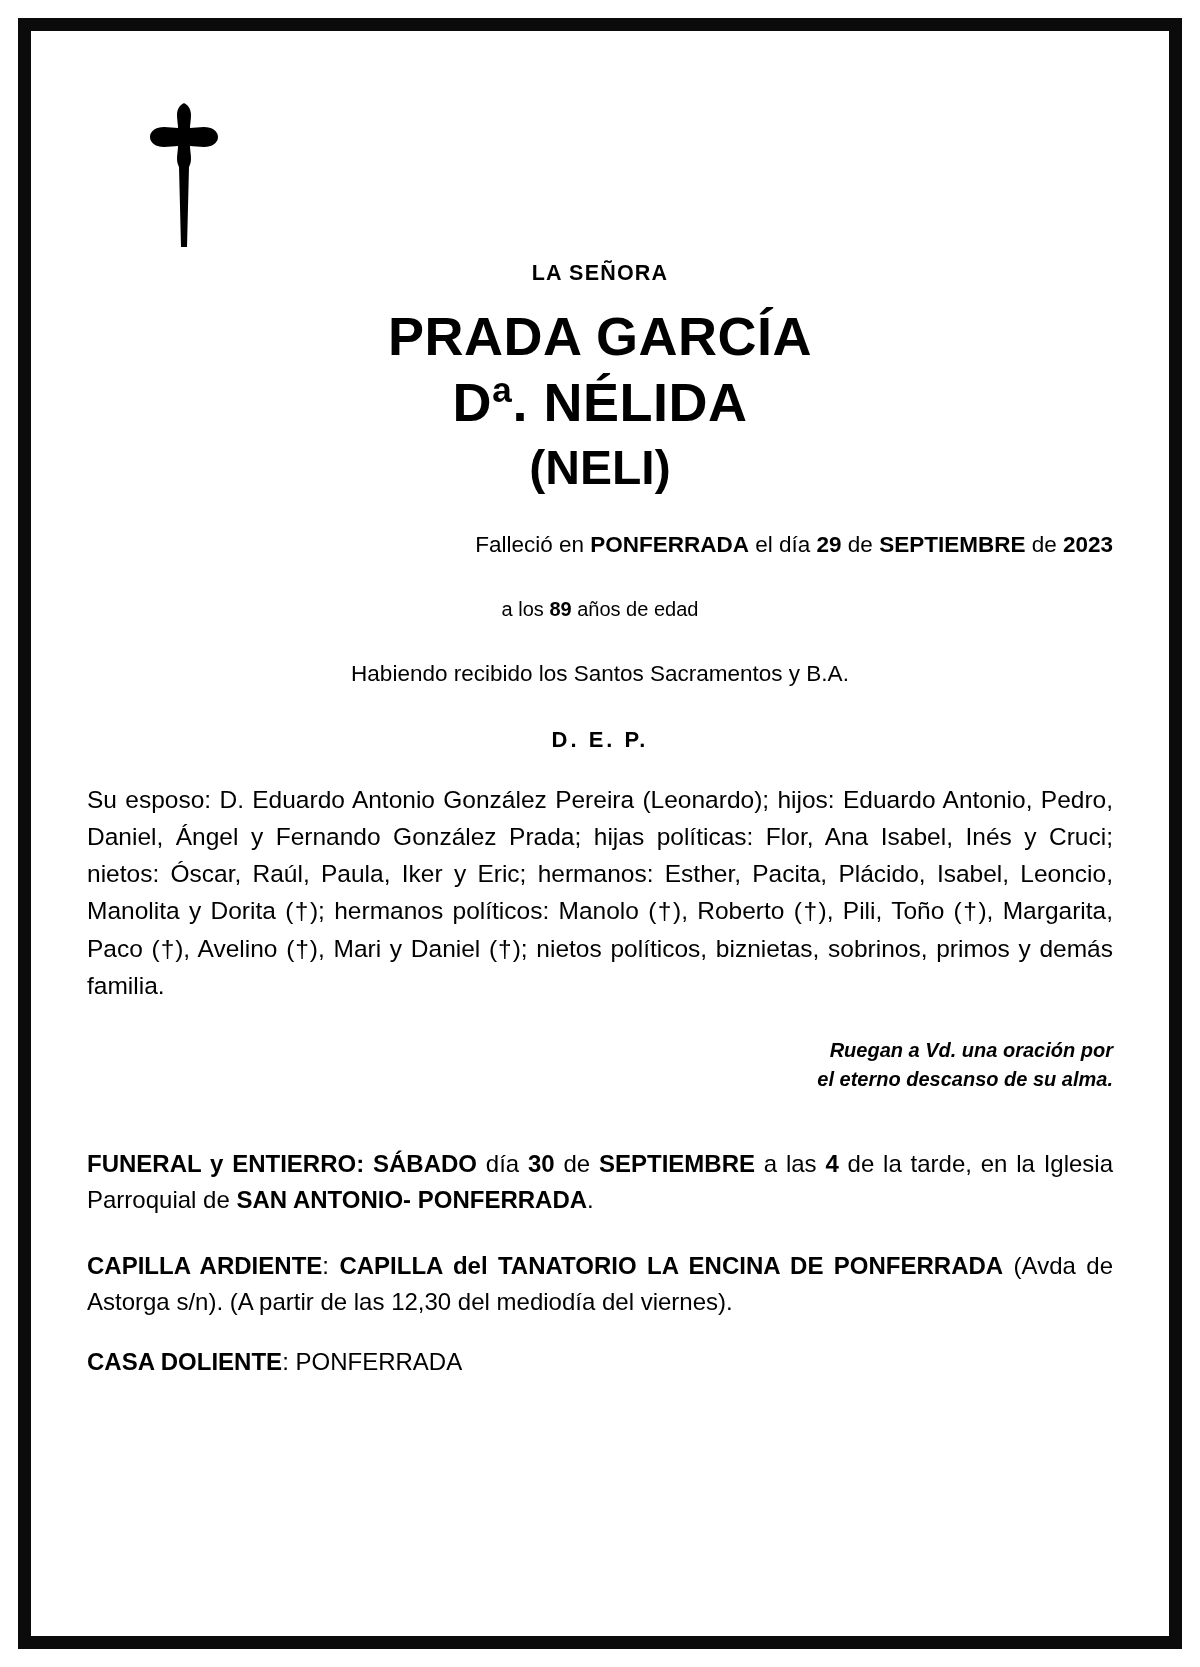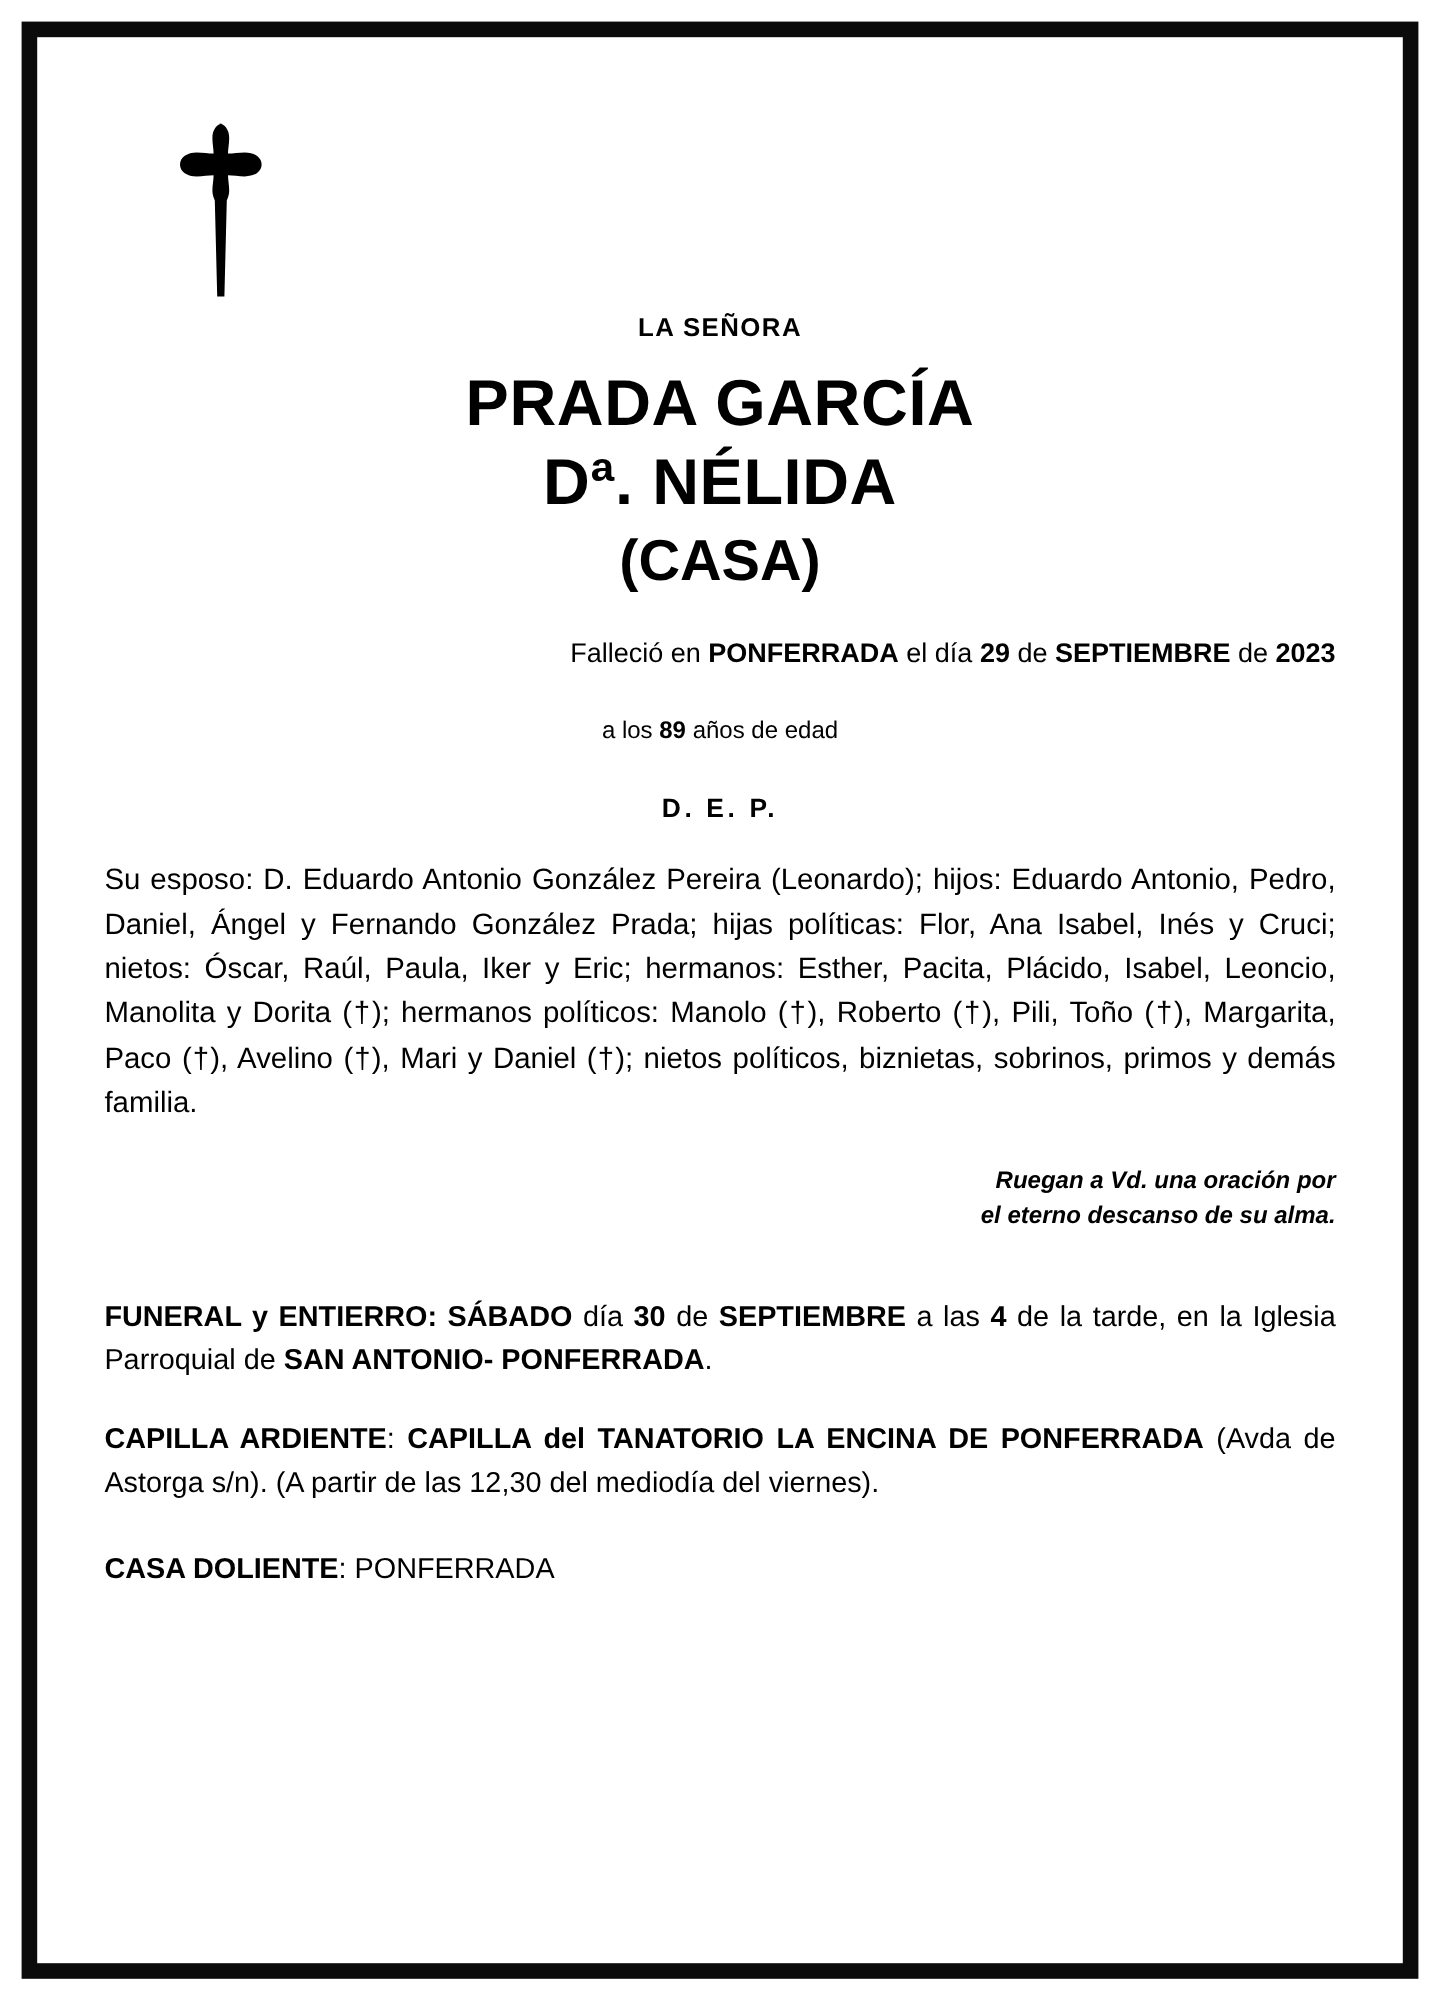--- a/index.html
+++ b/index.html
@@ -126,21 +126,21 @@
     margin: 30px 0 0 0;
     text-align: justify;
     text-align-last: left;
   }
   .block.first { margin-top: 52px; }
   .block b { font-weight: bold; }
 
   .casa {
     font-size: 24px;
     line-height: 1.5;
-    margin: 36px 0 0 0;
+    margin: 24px 0 0 0;
   }
 
   b, strong { font-weight: bold; }
 </style>
 </head>
 <body>
 
 <div class="page">
   <div class="frame">
     <div class="inner">
@@ -171,30 +171,31 @@
       </div>
 
       <div class="content">
 
         <p class="la-senora">LA SEÑORA</p>
 
         <h1 class="name">
           <span class="line">PRADA GARCÍA</span>
           <span class="line">Dª. NÉLIDA</span>
         </h1>
-        <p class="nick">(CASA)</p>
+        <p class="nick">(NELI)</p>
 
         <p class="died">
           <span>Falleció en </span><b>PONFERRADA</b><span> el día </span><b>29</b><span> de </span><b>SEPTIEMBRE</b><span> de </span><b>2023</b>
         </p>
 
         <p class="age">
           <span>a los </span><b>89</b><span> años de edad</span>
         </p>
 
+        <p class="sacraments">Habiendo recibido los Santos Sacramentos y B.A.</p>
 
         <p class="dep">D.  E.  P.</p>
 
         <p class="family">Su esposo: D. Eduardo Antonio González Pereira (Leonardo); hijos: Eduardo Antonio, Pedro, Daniel, Ángel y Fernando González Prada; hijas políticas: Flor, Ana Isabel, Inés y Cruci; nietos: Óscar, Raúl, Paula, Iker y Eric; hermanos: Esther, Pacita, Plácido, Isabel, Leoncio, Manolita y Dorita (†); hermanos políticos: Manolo (†), Roberto (†), Pili, Toño (†), Margarita, Paco (†), Avelino (†), Mari y Daniel (†); nietos políticos, biznietas, sobrinos, primos y demás familia.</p>
 
         <p class="pray">
           <span>Ruegan a Vd. una oración por</span><br>
           <span>el eterno descanso de su alma.</span>
         </p>
 

